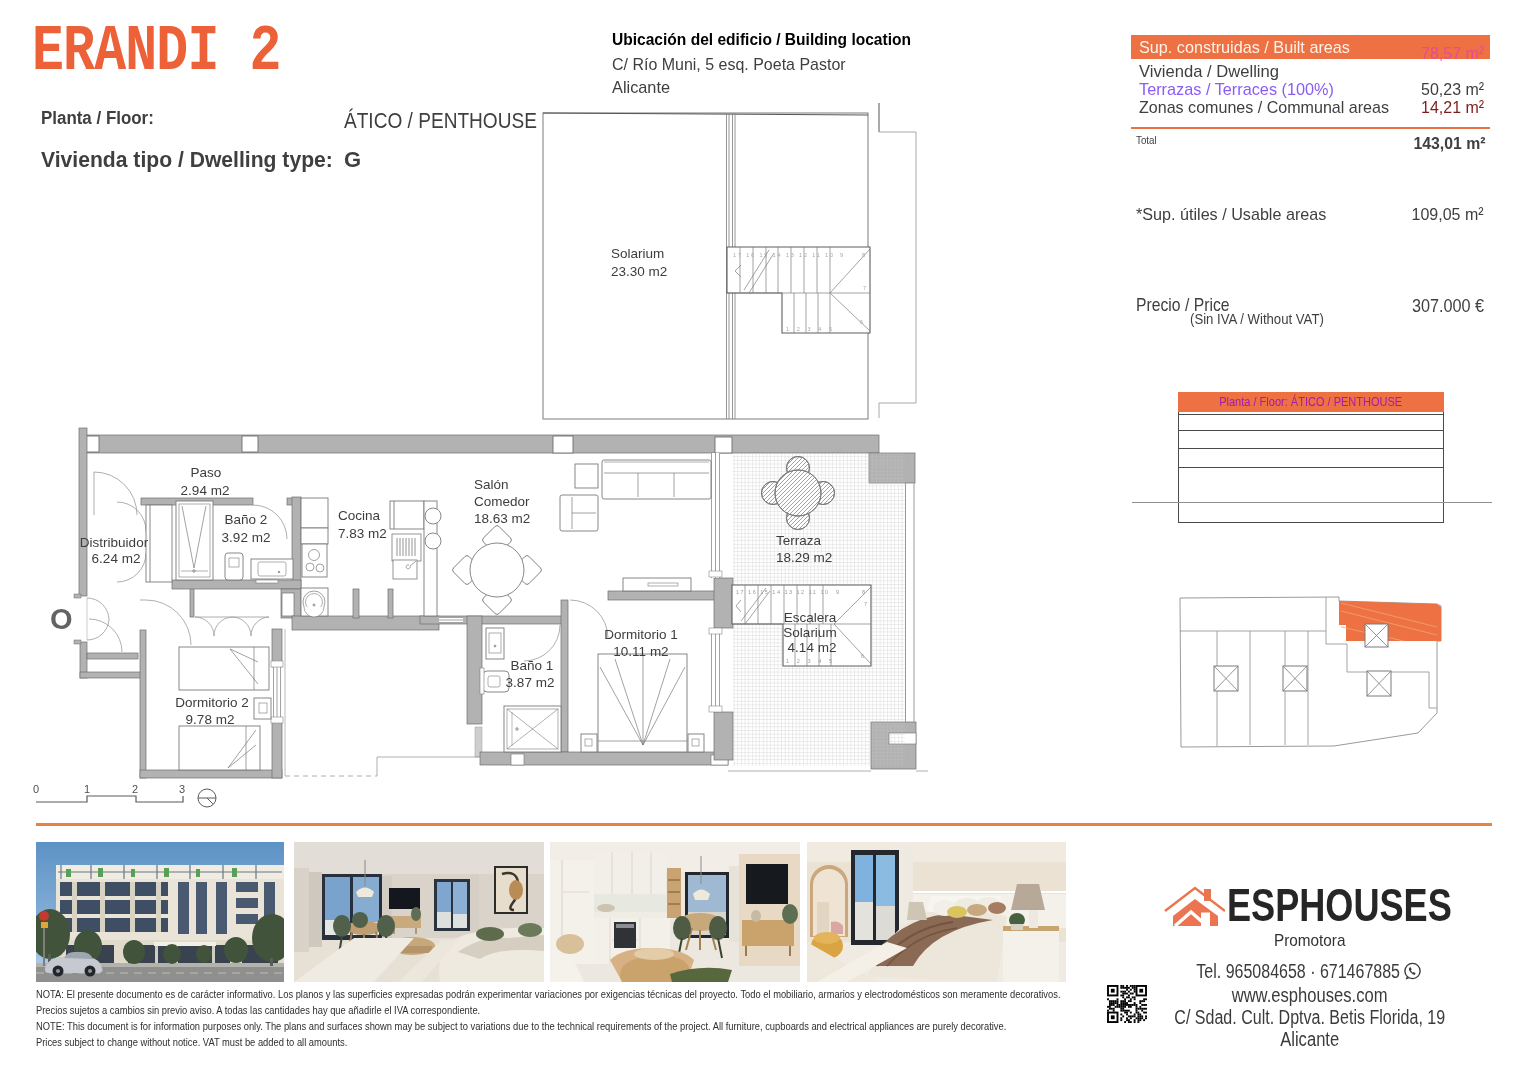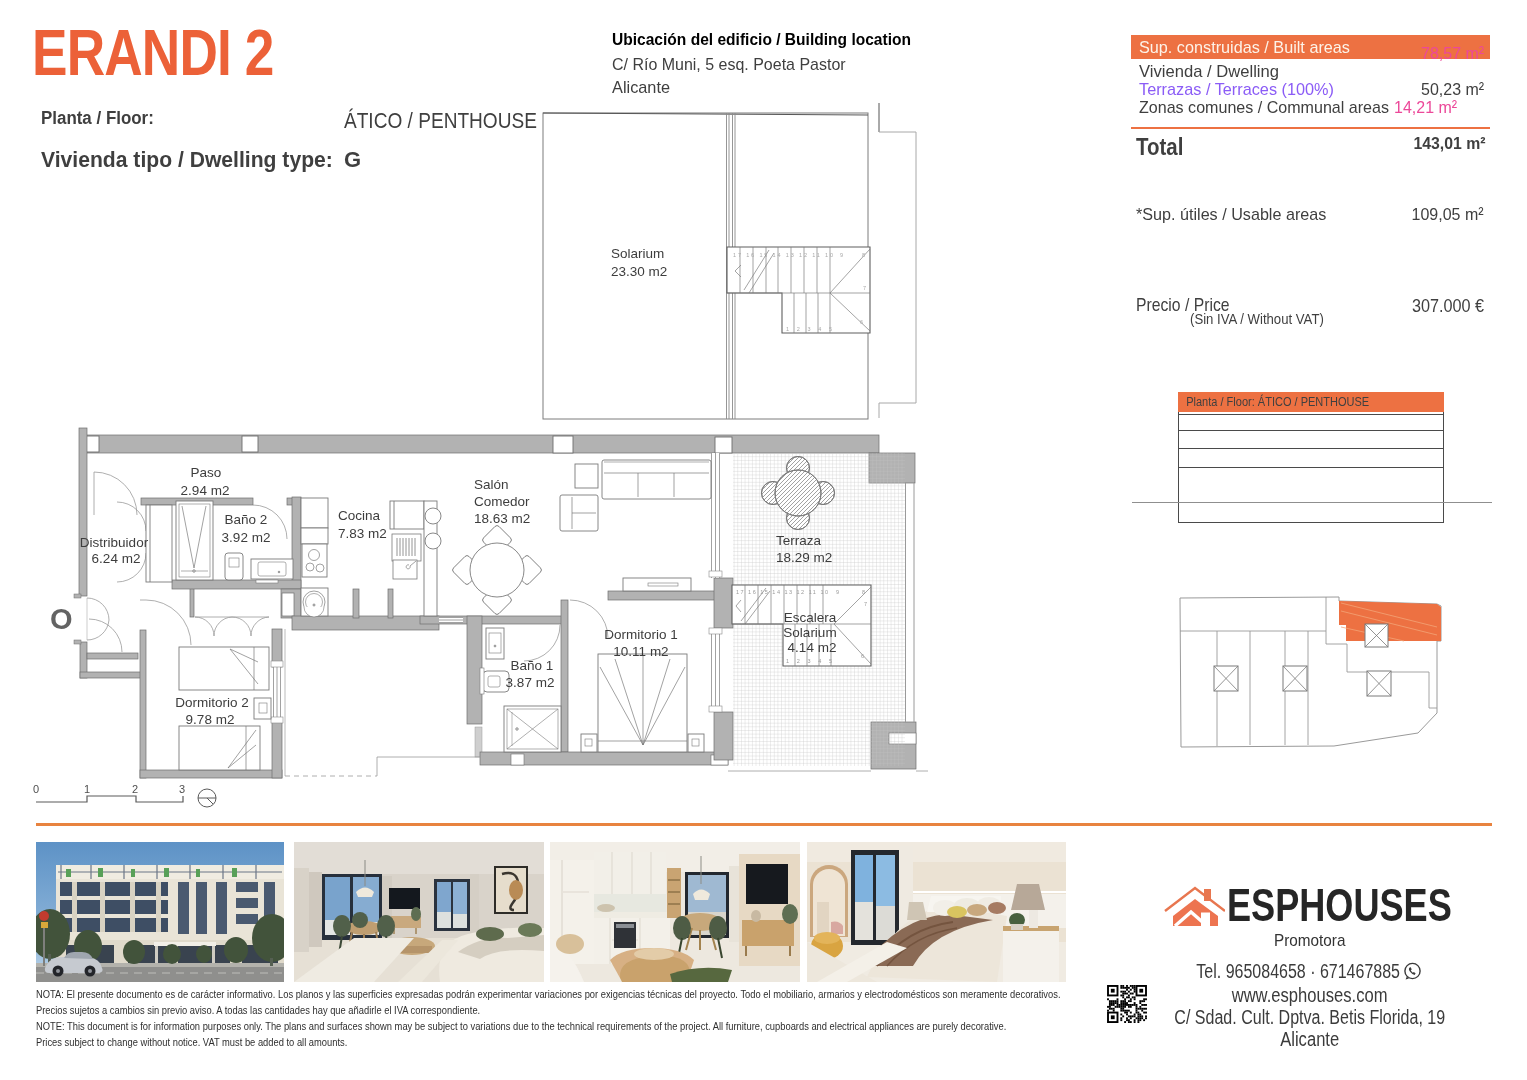--- a/index.html
+++ b/index.html
@@ -4,21 +4,21 @@
 *{margin:0;padding:0;box-sizing:border-box}
 html,body{width:1527px;height:1080px;background:#fff;overflow:hidden;
  font-family:"Liberation Sans",sans-serif;}
 .abs{position:absolute}
 .cx{display:inline-block;transform-origin:0 0;white-space:nowrap}
 .ctr{transform-origin:50% 0}
 .rx{transform-origin:100% 0}
 </style></head>
 <body>
 
-<div class="abs" style="left:32px;top:15px;font-size:65px;font-weight:bold;color:#EC6138;"><span class="cx" style="transform:scaleX(0.818);letter-spacing:-1px">ERANDI 2</span></div>
+<div class="abs" style="left:32px;top:15px;font-size:65px;font-weight:bold;color:#EC6138;font-family:Liberation Mono, monospace;"><span class="cx" style="transform:scaleX(0.818);letter-spacing:-1px">ERANDI 2</span></div>
 
 <div class="abs" style="left:41px;top:108px;font-size:18px;font-weight:bold;color:#3f3f3f"><span class="cx" style="transform:scaleX(0.94)">Planta / Floor:</span></div>
 
 <div class="abs" style="left:344px;top:108px;font-size:22px;font-weight:normal;color:#3f3f3f"><span class="cx" style="transform:scaleX(0.867)">ÁTICO / PENTHOUSE</span></div>
 
 <div class="abs" style="left:41px;top:147px;font-size:22px;font-weight:bold;color:#3f3f3f"><span class="cx" style="transform:scaleX(0.96)">Vivienda tipo / Dwelling type:</span></div>
 
 <div class="abs" style="left:344px;top:147px;font-size:22px;font-weight:bold;color:#3f3f3f">G</div>
 
 <div class="abs" style="left:612px;top:30px;font-size:17px;font-weight:bold;color:#000000;text-decoration:underline"><span class="cx" style="transform:scaleX(0.915)">Ubicación del edificio / Building location</span></div>
@@ -30,38 +30,38 @@
 <div class="abs" style="left:1131px;top:35px;width:359px;height:24px;background:#ED7142"></div>
 <div class="abs" style="left:1139px;top:38px;font-size:17px;color:#FDF3E9"><span class="cx" style="transform:scaleX(0.954)">Sup. construidas / Built areas</span></div>
 
 <div class="abs" style="left:1139px;top:62px;font-size:17px;color:#3f3f3f"><span class="cx" style="transform:scaleX(0.977)">Vivienda / Dwelling</span></div>
 <div class="abs" style="left:1364px;top:44px;width:120px;font-size:17px;color:#ec4899;text-align:right"><span class="cx rx" style="transform:scaleX(0.94)">78,57 m²</span></div>
 
 <div class="abs" style="left:1139px;top:80px;font-size:17px;color:#8b5cf6"><span class="cx" style="transform:scaleX(0.957)">Terrazas / Terraces (100%)</span></div>
 <div class="abs" style="left:1364px;top:80px;width:120px;font-size:17px;color:#3f3f3f;text-align:right"><span class="cx rx" style="transform:scaleX(0.94)">50,23 m²</span></div>
 
 <div class="abs" style="left:1139px;top:98px;font-size:17px;color:#3f3f3f"><span class="cx" style="transform:scaleX(0.945)">Zonas comunes / Communal areas</span></div>
-<div class="abs" style="left:1364px;top:98px;width:120px;font-size:17px;color:#ec4899;text-align:center"><span class="cx rx" style="transform:scaleX(0.94)">14,21 m²</span></div>
+<div class="abs" style="left:1364px;top:98px;width:120px;font-size:17px;color:#7f1d1d;text-align:right"><span class="cx rx" style="transform:scaleX(0.94)">14,21 m²</span></div>
 
 <div class="abs" style="left:1131px;top:127px;width:359px;height:2px;background:#ED7142"></div>
 
-<div class="abs" style="left:1136px;top:134px;font-size:23px;font-weight:bold;color:#3f3f3f"><span class="cx" style="transform:scaleX(0.89)">Total</span></div>
+<div class="abs" style="left:1136px;top:134px;font-size:11px;font-weight:normal;color:#3f3f3f"><span class="cx" style="transform:scaleX(0.89)">Total</span></div>
 <div class="abs" style="left:1364px;top:134px;width:121px;font-size:17px;font-weight:bold;color:#3f3f3f;text-align:right"><span class="cx rx" style="transform:scaleX(0.93)">143,01 m²</span></div>
 
 <div class="abs" style="left:1136px;top:205px;font-size:17px;color:#3f3f3f"><span class="cx" style="transform:scaleX(0.95)">*Sup. útiles / Usable areas</span></div>
 <div class="abs" style="left:1364px;top:205px;width:120px;font-size:17px;color:#3f3f3f;text-align:right"><span class="cx rx" style="transform:scaleX(0.94)">109,05 m²</span></div>
 
 <div class="abs" style="left:1136px;top:294px;font-size:18.5px;color:#3f3f3f"><span class="cx" style="transform:scaleX(0.85)">Precio / Price</span></div>
 <div class="abs" style="left:1190px;top:311px;font-size:14px;color:#3f3f3f"><span class="cx" style="transform:scaleX(0.94)">(Sin IVA / Without VAT)</span></div>
 <div class="abs" style="left:1354px;top:296px;width:130px;font-size:18px;color:#3f3f3f;text-align:right"><span class="cx rx" style="transform:scaleX(0.9)">307.000 €</span></div>
 
 <div class="abs" style="left:1178px;top:392px;width:266px;height:131px;border:1px solid #4a4a4a"></div>
 
 <div class="abs" style="left:1178px;top:392px;width:266px;height:20px;background:#ED7142"></div>
-<div class="abs" style="left:1178px;top:395px;width:266px;font-size:12px;color:#404040;text-align:left"><span class="cx ctr" style="transform:scaleX(0.918)">Planta / Floor: ÁTICO / PENTHOUSE</span></div>
+<div class="abs" style="left:1178px;top:395px;width:266px;font-size:12px;color:#a21caf;text-align:center"><span class="cx ctr" style="transform:scaleX(0.918)">Planta / Floor: ÁTICO / PENTHOUSE</span></div>
 <div class="abs" style="left:1178px;top:414px;width:266px;height:1px;background:#4a4a4a"></div>
 <div class="abs" style="left:1178px;top:430px;width:266px;height:1px;background:#4a4a4a"></div>
 <div class="abs" style="left:1178px;top:448px;width:266px;height:1px;background:#4a4a4a"></div>
 <div class="abs" style="left:1178px;top:467px;width:266px;height:1px;background:#4a4a4a"></div>
 
 <div class="abs" style="left:1132px;top:502px;width:360px;height:1.2px;background:#8f8f8f"></div>
 
 <svg class="abs" style="left:0;top:0" width="1527" height="1080" viewBox="0 0 1527 1080">
 <defs>
       <pattern id="tile" width="3.65" height="3.65" patternUnits="userSpaceOnUse">

